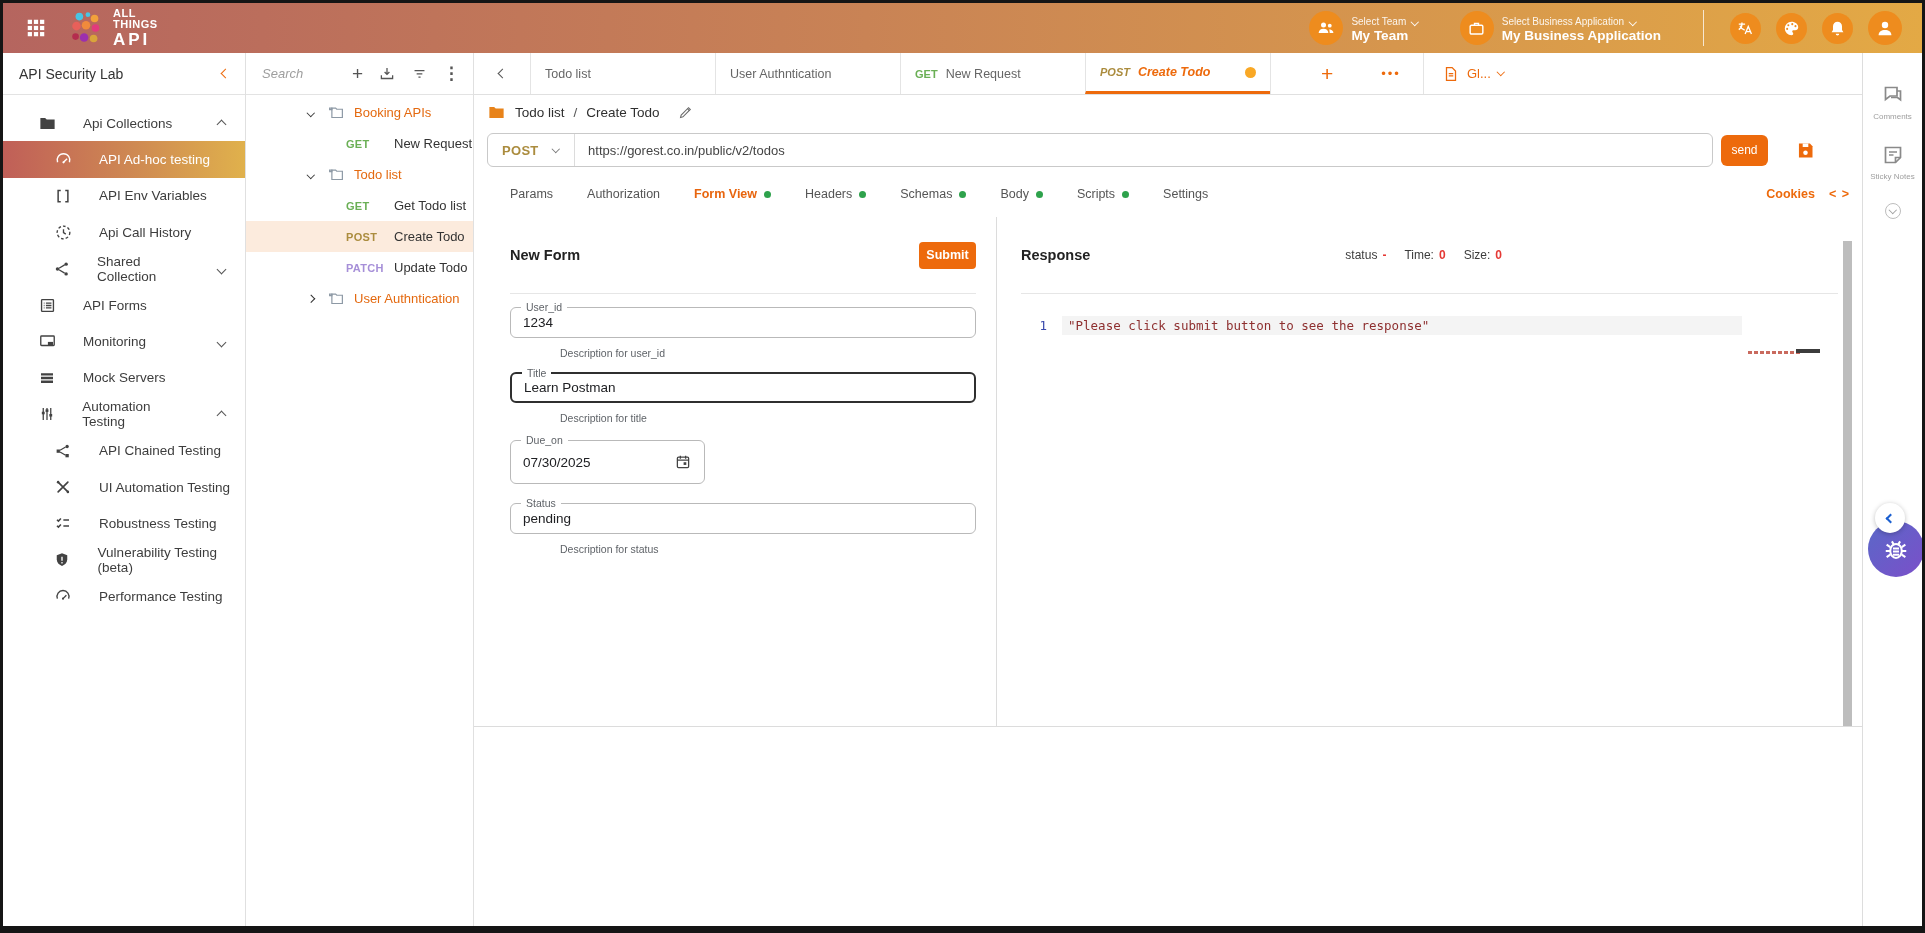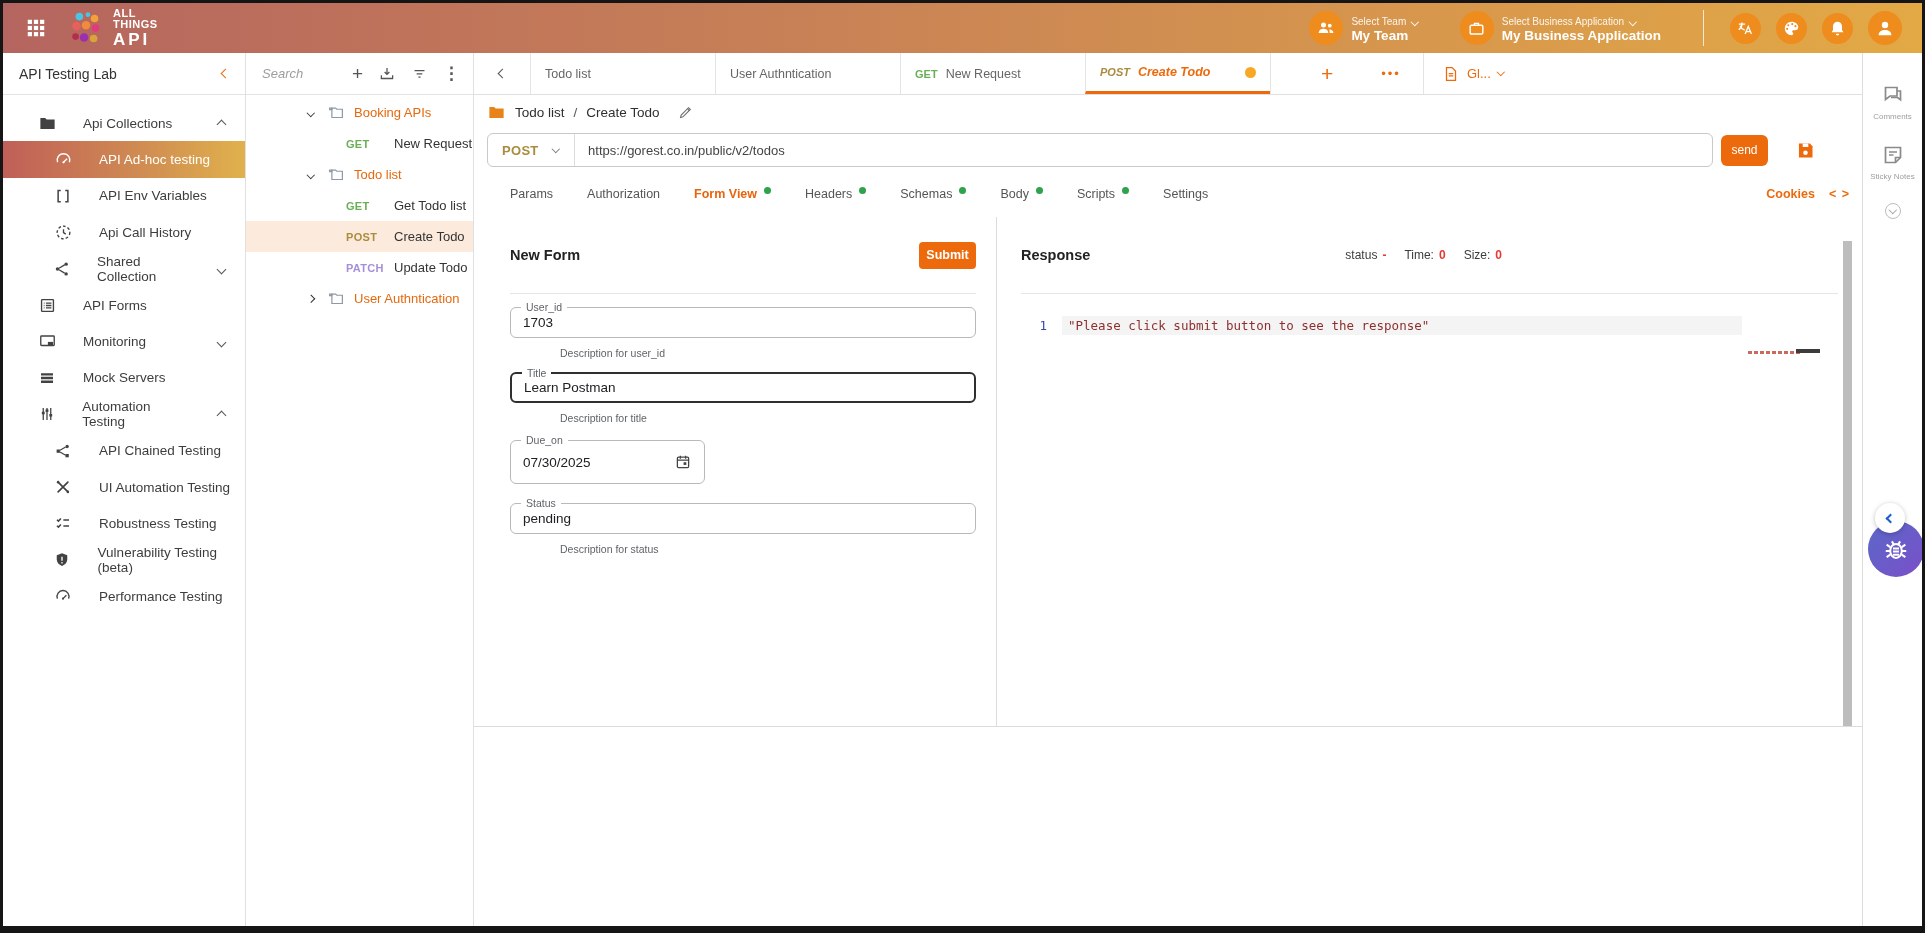--- a/index.html
+++ b/index.html
@@ -90,21 +90,21 @@
   .url-row { height:42px; display:flex; align-items:center; padding-left:13px; }
   .url-box { width:1226px; height:34px; border:1px solid #c9c9c9; border-radius:6px; display:flex; align-items:center; background:#fff; }
   .method-seg { display:flex; align-items:center; gap:14px; padding:0 16px 0 14px; height:100%; border-right:1px solid #dcdcdc; cursor:pointer; }
   .method-txt { font-size:13px; font-weight:bold; color:#ab8c3e; letter-spacing:.3px; }
   .method-seg .chev { color:#777; margin-top:-3px; }
   .url-txt { font-size:13px; color:#444; padding-left:13px; }
   .send-btn { margin-left:8px; width:47px; height:31px; background:#ed6a0c; color:#fff; border:none; border-radius:6px; font-size:12px; font-family:inherit; cursor:pointer; }
   .save-ico { margin-left:27px; color:#ed6a0c; cursor:pointer; display:flex; }
 
   .subtabs { height:46px; display:flex; align-items:center; padding-left:36px; gap:34px; font-size:12.5px; color:#555; }
-  .stab { display:flex; gap:7px; cursor:pointer; }
+  .stab { display:flex; align-items:center; gap:7px; cursor:pointer; }
   .stab.active { color:#e8650e; font-weight:bold; }
   .gdot { width:7px; height:7px; border-radius:50%; background:#2ea24c; }
   .cookies { margin-left:auto; margin-right:12px; display:flex; align-items:center; gap:14px; color:#ed6a0c; font-size:12.5px; font-weight:bold; }
   .cookies .code-toggle { letter-spacing:1px; cursor:pointer; }
   .cookies .ck { cursor:pointer; }
 
   
   .panes { display:flex; height:510px; border-bottom:1px solid #dcdcdc; position:relative; }
   .pane-form { width:523px; border-right:1px solid #dcdcdc; padding:0 20px 0 36px; }
   .pane-resp { flex:1; padding:0 24px; position:relative; }
@@ -468,21 +468,21 @@
             </svg>
           </span>
         </span>
     </div>
   </div>
 
   <div class="cols">
 
     <div class="sidebar">
       <div class="panel-head">
-        <span class="sb-title">API Testing Lab</span>
+        <span class="sb-title">API Security Lab</span>
         <span class="chev left" style="color:#ed6a0c"></span>
       </div>
       <div class="nav">
         <div class="nav-item">
           <span class="nicon icn">
               <svg width="19" height="19">
                 <use href="#i-folder-f"></use>
               </svg>
             </span>
           <span>Api Collections</span>
@@ -775,21 +775,21 @@
 
       <div class="panes">
 
         <div class="pane-form">
           <div class="pane-head">
             <span class="pane-title">New Form</span>
             <button class="submit-btn">Submit</button>
           </div>
           <div class="mfield">
             <span class="mlabel">User_id</span>
-            <span class="mvalue">1703</span>
+            <span class="mvalue">1234</span>
           </div>
           <div class="mdesc">Description for user_id</div>
           <div class="mfield focused">
             <span class="mlabel">Title</span>
             <span class="mvalue">Learn Postman</span>
           </div>
           <div class="mdesc">Description for title</div>
           <div class="mfield date">
             <span class="mlabel">Due_on</span>
             <span class="mvalue">07/30/2025</span>

